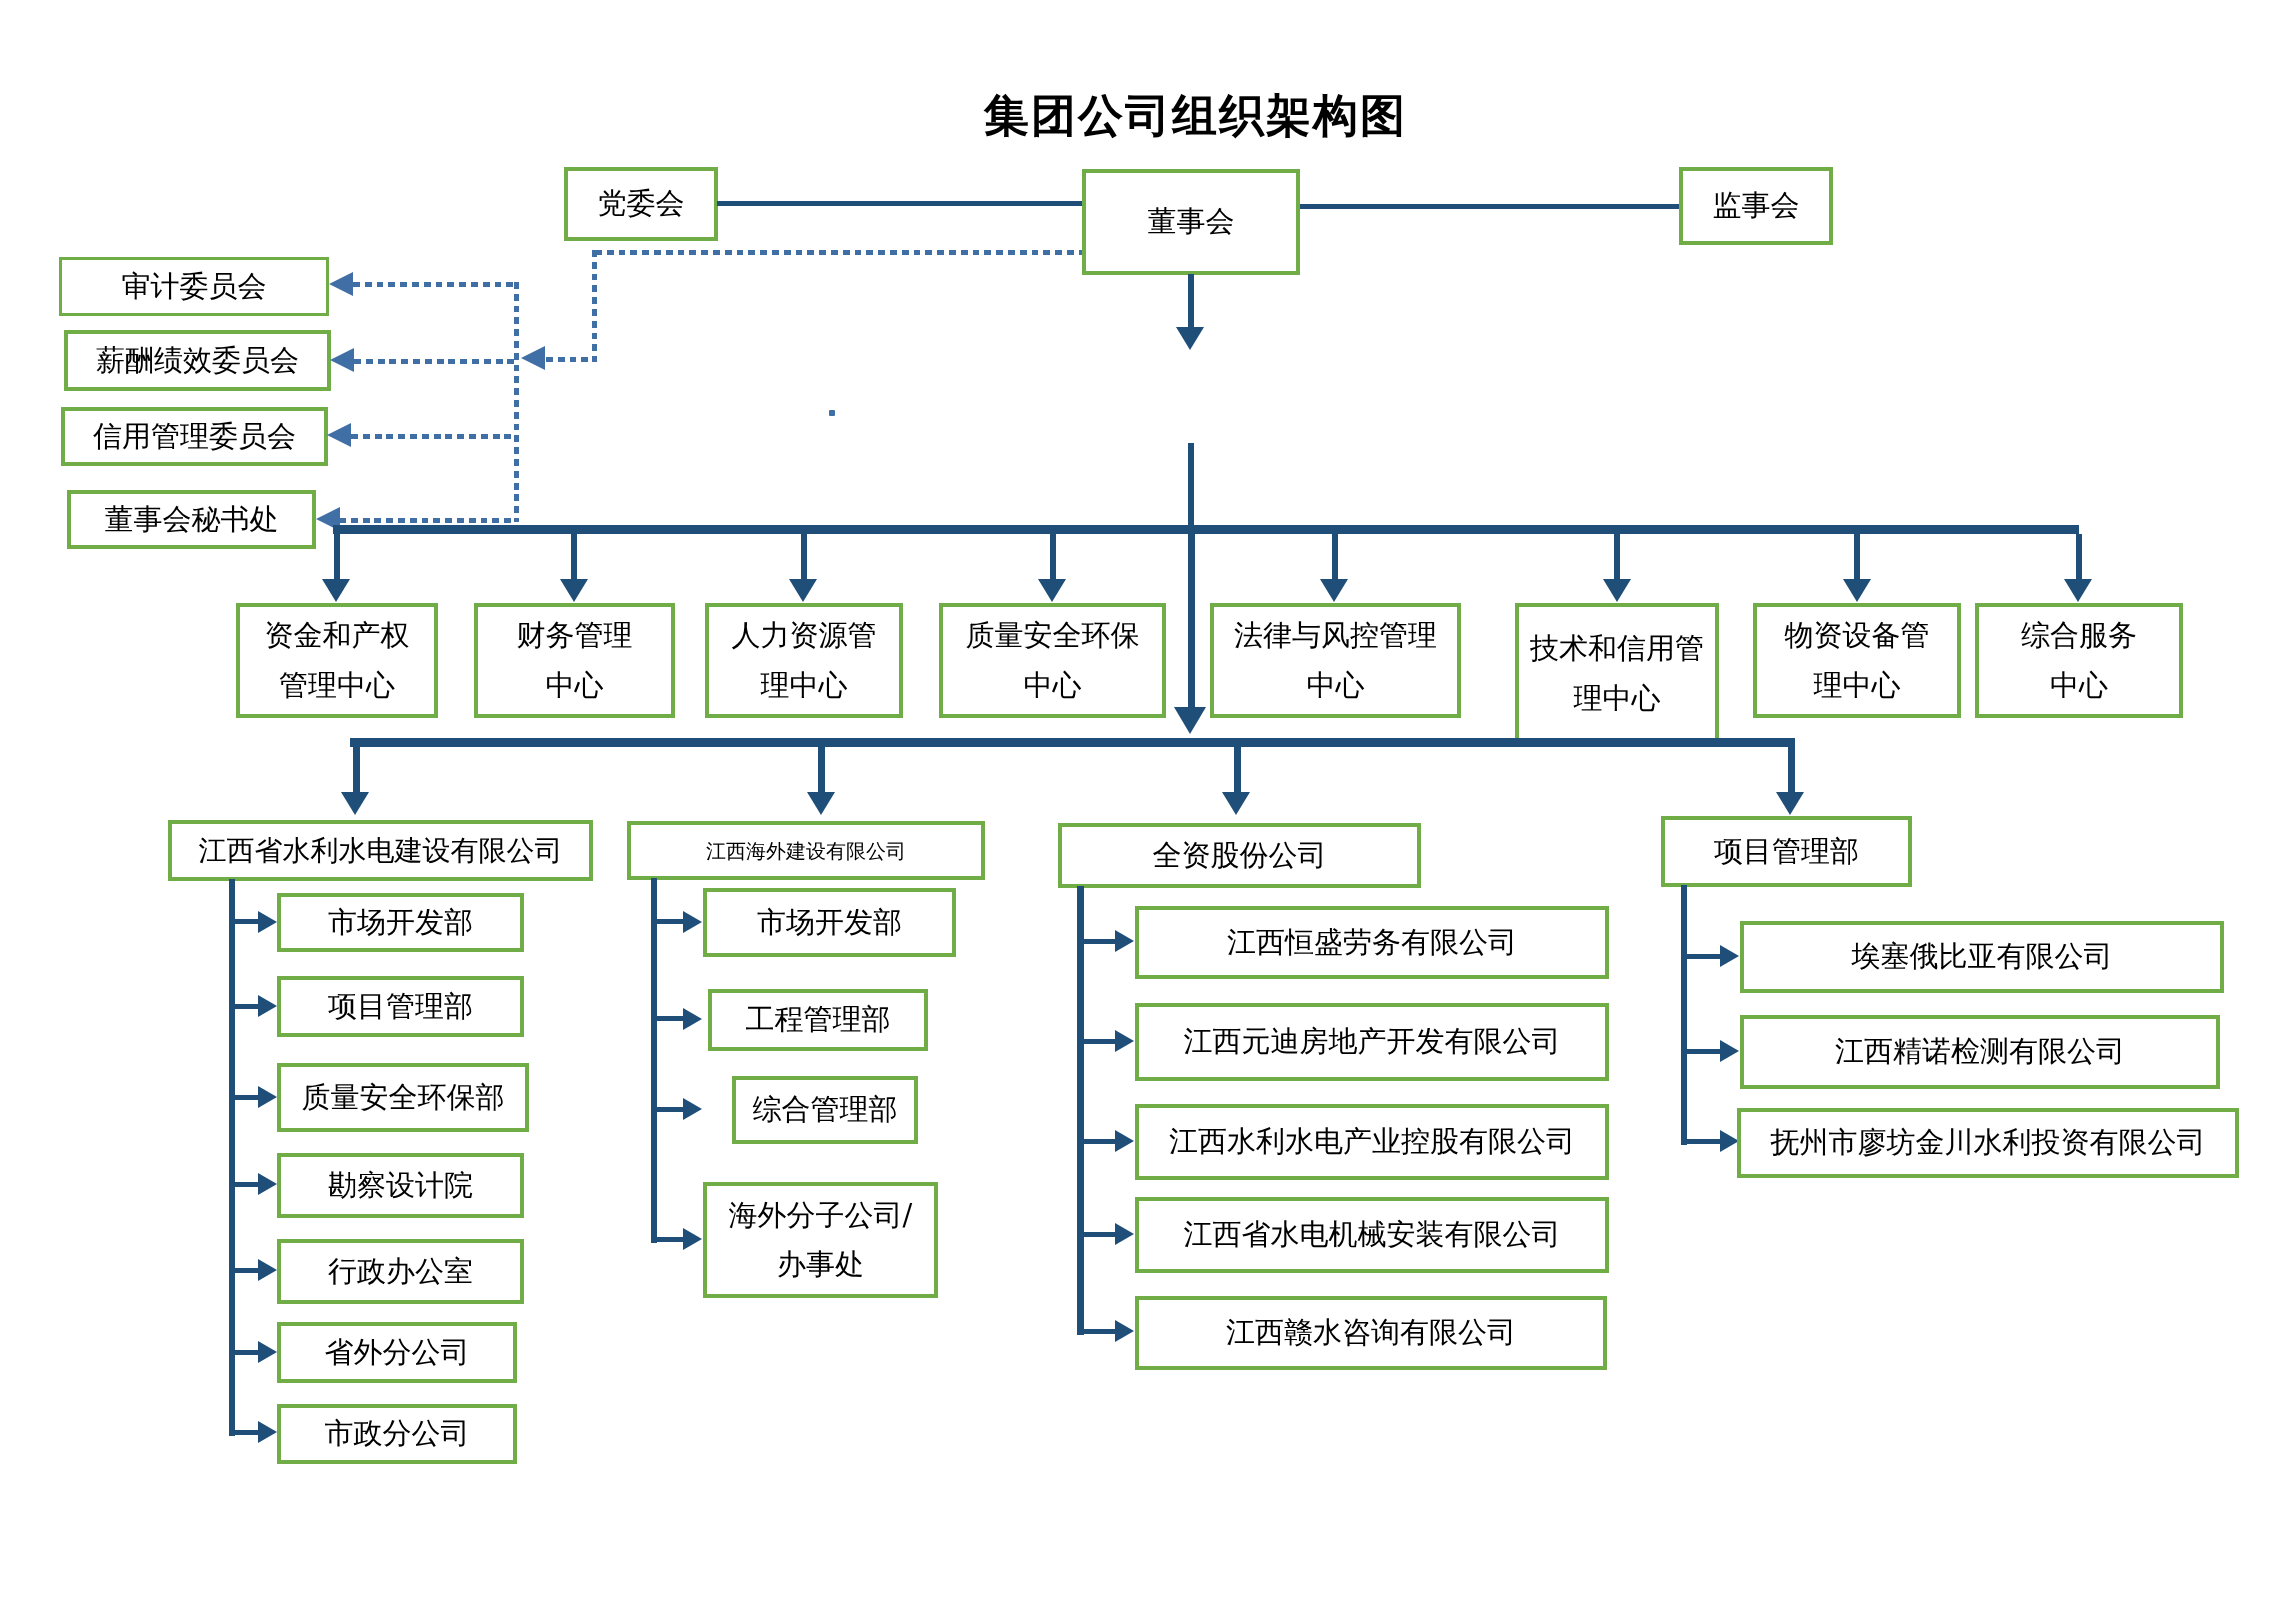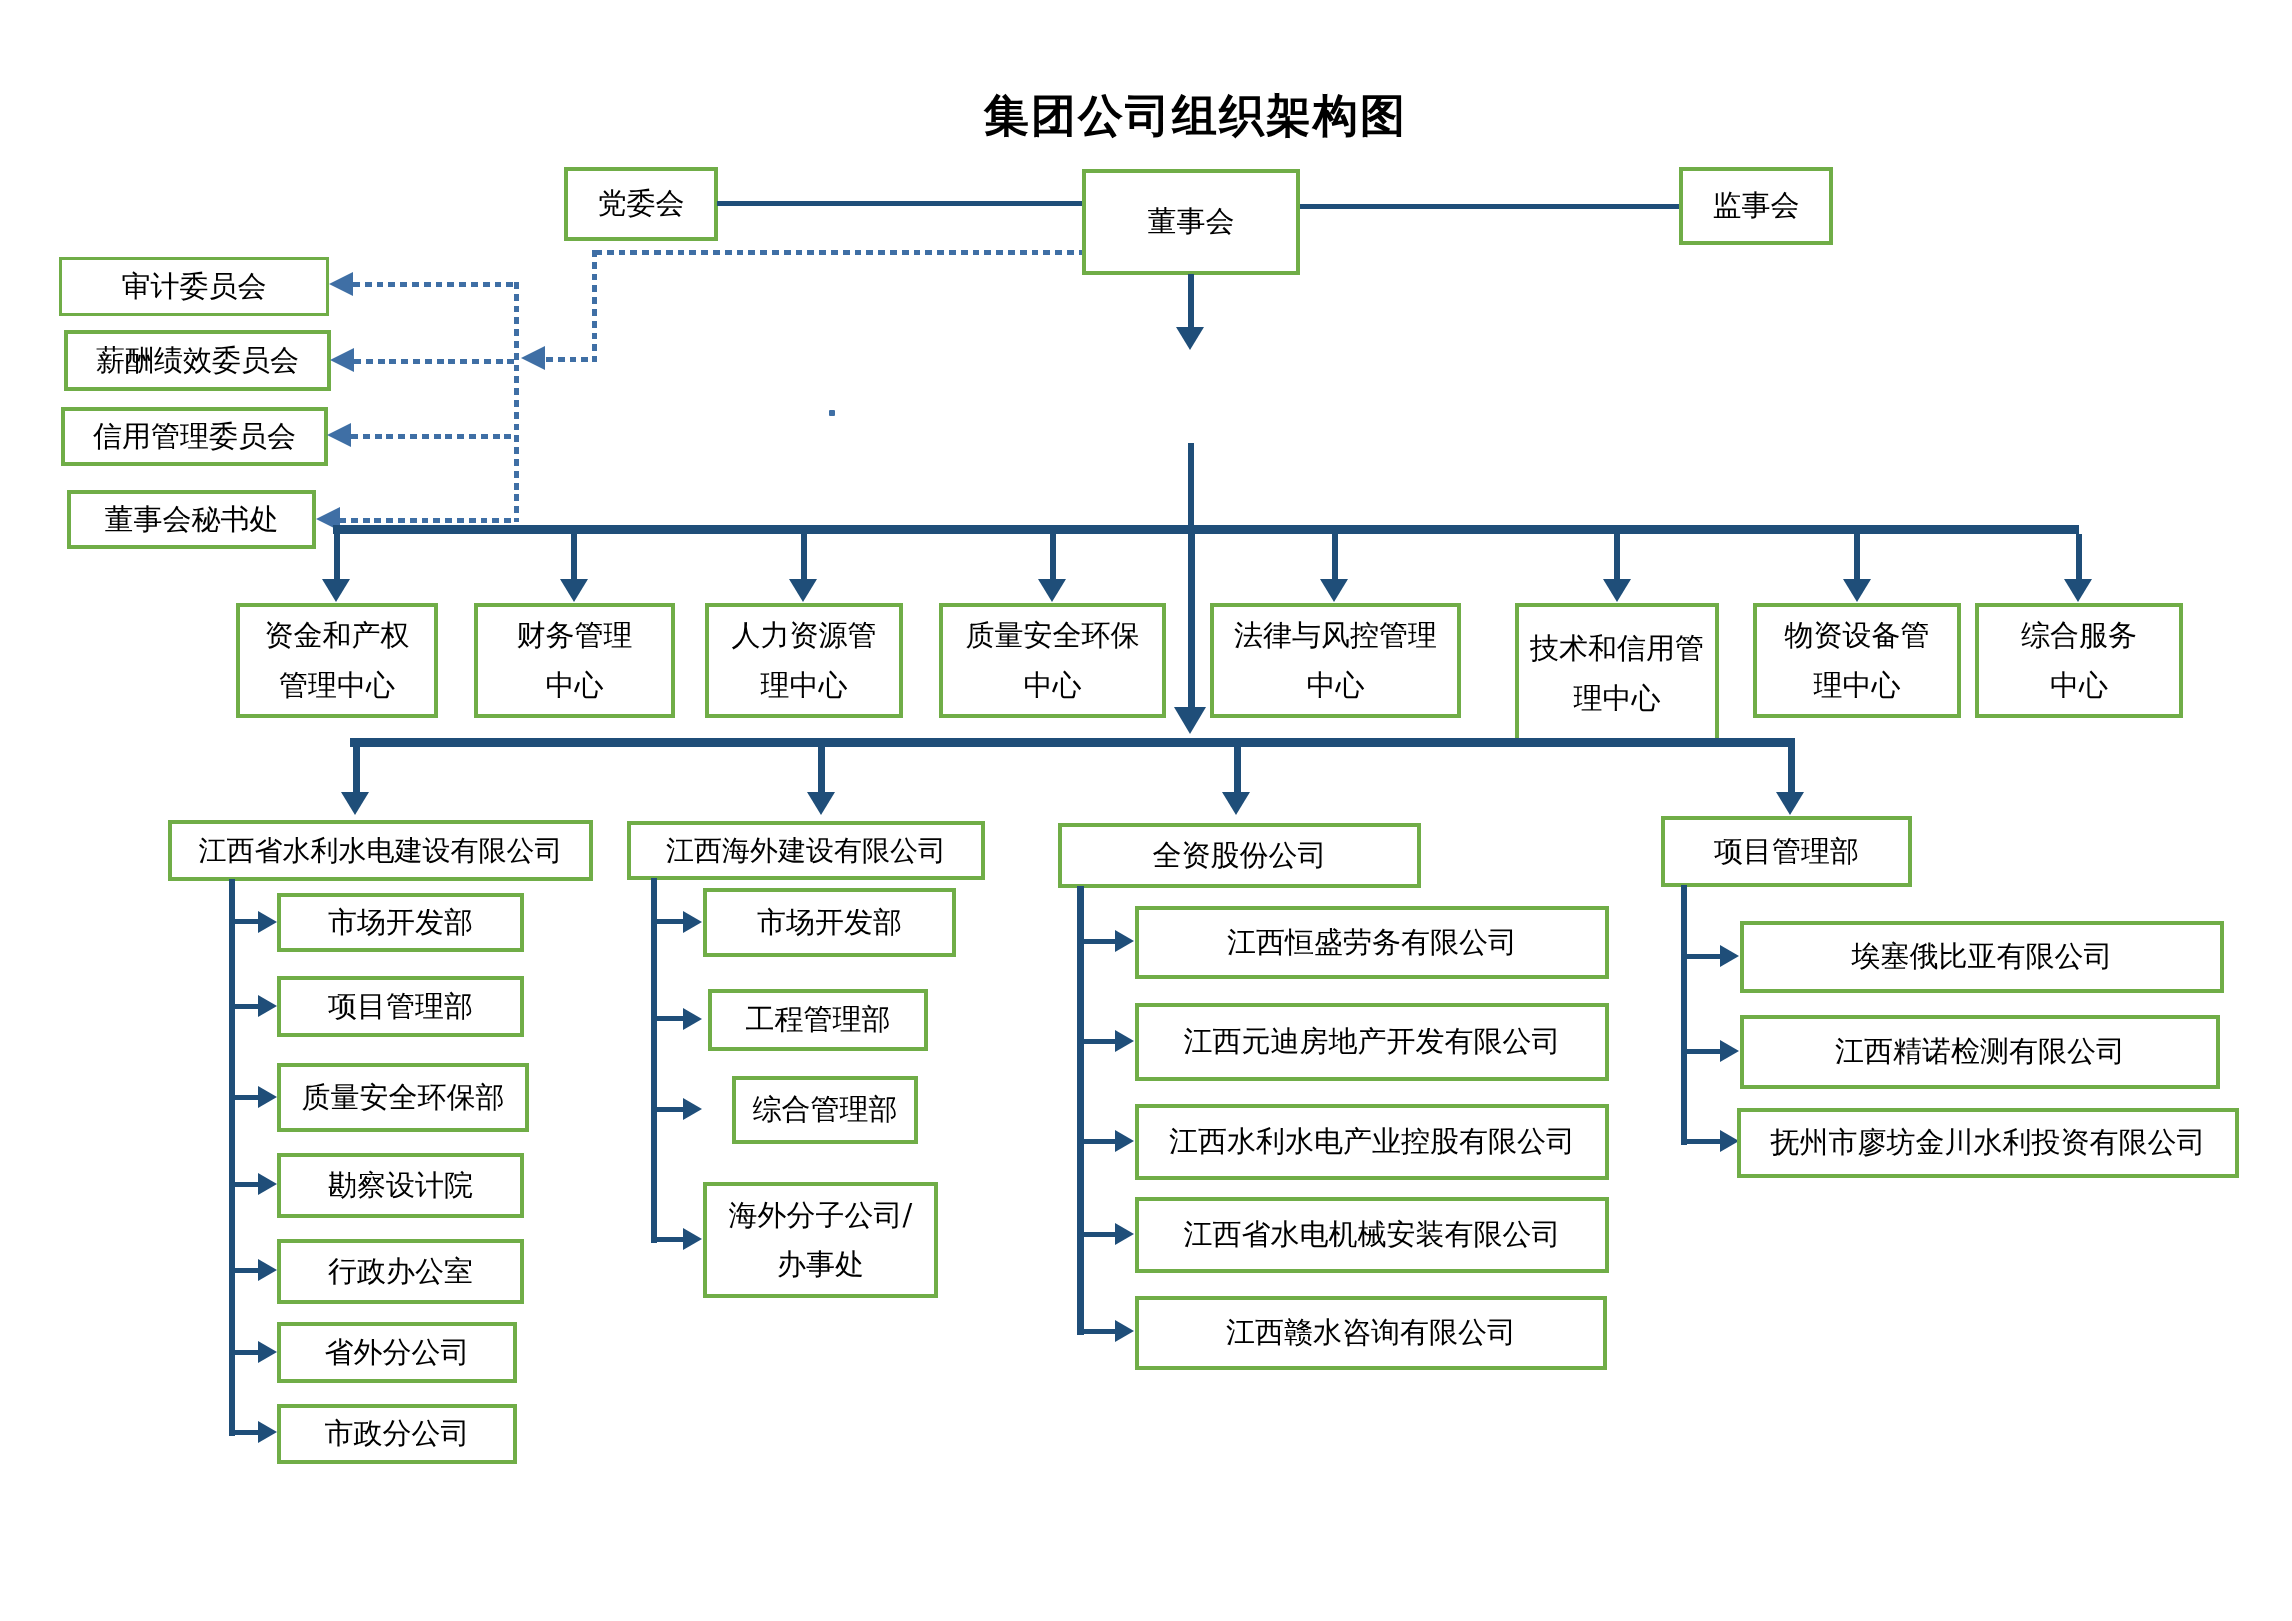--- a/index.html
+++ b/index.html
@@ -111,21 +111,21 @@
   <div class="vl" style="left:353px;top:738px;height:56px;width:6.9px"></div>
     <div class="ad" style="left:341px;top:792px"></div>
   <div class="vl" style="left:818px;top:738px;height:56px;width:6.9px"></div>
     <div class="ad" style="left:807px;top:792px"></div>
   <div class="vl" style="left:1234px;top:738px;height:56px;width:6.9px"></div>
     <div class="ad" style="left:1222px;top:792px"></div>
   <div class="vl" style="left:1788px;top:738px;height:56px;width:6.9px"></div>
     <div class="ad" style="left:1776px;top:792px"></div>
 
   <div class="box" style="left:168px;top:820px;width:425px;height:61px;font-size:28px">江西省水利水电建设有限公司</div>
-  <div class="box" style="left:627px;top:821px;width:358px;height:59px;font-size:28px">江西海外建设有限公司</div>
+  <div class="box" style="left:627px;top:821px;width:358px;height:59px;font-size:20px">江西海外建设有限公司</div>
   <div class="box" style="left:1058px;top:823px;width:363px;height:65px">全资股份公司</div>
   <div class="box" style="left:1661px;top:816px;width:251px;height:71px">项目管理部</div>
 
   <div class="vl" style="left:229px;top:879px;height:557px"></div>
   <div class="hl" style="left:232px;top:919px;width:25.5px"></div>
     <div class="ar" style="left:258px;top:911px"></div>
   <div class="hl" style="left:232px;top:1004px;width:25.5px"></div>
     <div class="ar" style="left:258px;top:995px"></div>
   <div class="hl" style="left:232px;top:1095px;width:25.5px"></div>
     <div class="ar" style="left:258px;top:1086px"></div>

